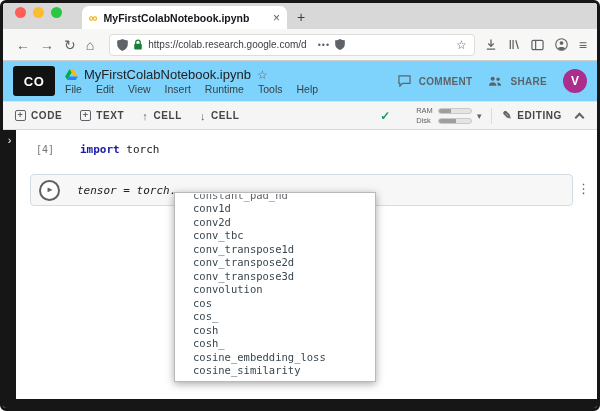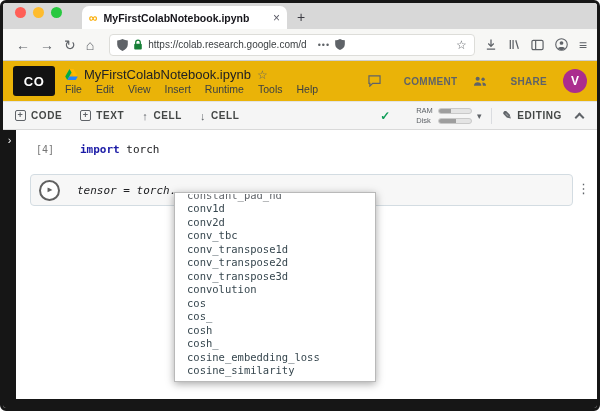--- a/index.html
+++ b/index.html
@@ -22,30 +22,30 @@
   
   .navbar { height:32px; background:#f7f7f5; border-bottom:1px solid #cfcfcf; display:flex; align-items:center; padding:0 8px; flex:none; }
   .nav-icon { color:#5f6368; font-size:14px; line-height:1; margin:0 5px; }
   .addressbar { flex:1; height:22px; background:#fff; border:1px solid #ddddd9; border-radius:4px; margin:0 10px; display:flex; align-items:center; padding:0 7px; gap:5px; min-width:0; }
   .url { font-size:10px; color:#3c4043; white-space:nowrap; overflow:hidden; }
   .url-dots { font-size:9px; color:#5f6368; letter-spacing:1px; margin-left:6px; }
   .ab-spacer { flex:1; }
   .bookmark-star { color:#5f6368; font-size:12px; }
   .nav-right { display:flex; align-items:center; gap:11px; margin-right:2px; }
   
-  .colab-header { height:40px; background:#eab308; display:flex; align-items:center; padding:0 10px 0 10px; flex:none;justify-content:flex-end; }
+  .colab-header { height:40px; background:#7dd3fc; display:flex; align-items:center; padding:0 10px 0 10px; flex:none;justify-content:flex-end; }
   .colab-logo { width:42px; height:30px; background:#121212; border-radius:3px; color:#fff; font-weight:bold; font-size:13px; display:flex; align-items:center; justify-content:center; letter-spacing:.5px; flex:none; }
   .header-text { flex:1; min-width:0; margin-left:10px; display:flex; flex-direction:column; justify-content:center; gap:1px; }
   .title-row { display:flex; align-items:center; gap:6px; }
   .nb-title { font-size:13px; color:#202124; white-space:nowrap; }
   .title-star { color:#5f6368; font-size:12px; }
   .menu-row { display:flex; gap:14px; }
   .menu-item { font-size:10.5px; color:#3c4043; }
   .header-actions { display:flex; align-items:center; gap:16px; flex:none; }
-  .action-btn { display:flex; align-items:center; gap:23px; font-size:10px; font-weight:600; color:#5f6368; letter-spacing:.3px; }
+  .action-btn { display:flex; align-items:center; gap:8px; font-size:10px; font-weight:600; color:#5f6368; letter-spacing:.3px; }
   .avatar { width:24px; height:24px; border-radius:50%; background:#ab2d8e; color:#fff; font-size:12px; font-weight:bold; display:flex; align-items:center; justify-content:center; }
   
   .toolbar { height:29px; background:#f5f5f5; border-top:1px solid #e3e3e3; border-bottom:1px solid #d9d9d9; display:flex; align-items:center; padding:0 12px; flex:none; }
   .tb-btn { display:flex; align-items:center; gap:5px; margin-right:18px; color:#444746; font-size:10px; letter-spacing:.6px; font-weight:600; }
   .plus-box { width:11px; height:11px; border:1.4px solid #5f6368; border-radius:2px; font-size:9px; line-height:8px; text-align:center; color:#5f6368; font-weight:bold; }
   .tb-arrow { color:#5f6368; font-size:11px; font-weight:bold; }
   .tb-spacer { flex:1; }
   .check { color:#0f9d58; font-size:12px; font-weight:bold; margin-right:6px; }
   .meter { display:grid; grid-template-columns:auto 34px; column-gap:5px; row-gap:2px; align-items:center; margin-right:5px; }
   .meter-label { font-size:7.5px; color:#5f6368; line-height:8px;margin-left:20px; }
@@ -63,21 +63,21 @@
   .cell1 { position:absolute; top:13px; left:20px; display:flex; align-items:center; }
   .prompt { font-size:10px; color:#757575; width:28px; }
   .code { font-size:11px; color:#202124; margin-left:16px; }
   .kw { color:#1a1aa6; font-weight:bold; }
   .cell2 { position:absolute; top:44px; left:14px; right:24px; height:32px; background:#f7f7f7; border:1px solid #d3dce2; border-radius:4px; display:flex; align-items:center; }
   .play { width:21px; height:21px; border-radius:50%; border:2px solid #616161; background:#fff; display:flex; align-items:center; justify-content:center; margin-left:8px; flex:none; }
   .play-glyph { font-size:8px; color:#616161; margin-left:1px; line-height:1; }
   .cell2 .code { margin-left:17px;font-style:italic; }
   .more { position:absolute; top:52px; right:7px; font-size:13px; color:#5f6368; line-height:1; }
   .autocomplete { position:absolute; left:158px; top:62px; width:202px; background:#fff; border:1px solid #b9b9b9; box-shadow:0 2px 8px rgba(0,0,0,.35); z-index:5; padding:1px 0 3px 0; }
-  .ac-item { font-size:10.5px; color:#37474f; line-height:13.5px; padding-left:12px; white-space:nowrap; }
+  .ac-item { font-size:10.5px; color:#37474f; line-height:13.5px; padding-left:18px; white-space:nowrap; }
   .ac-partial { height:8px; overflow:hidden; display:flex; align-items:flex-end; color:#5f6368; }
   .bottombar { height:9px; background:#161616; flex:none; }
   svg { display:block; }
 </style>
 </head>
 <body>
 
 <div class="screen">
 
   <div class="tabbar">

